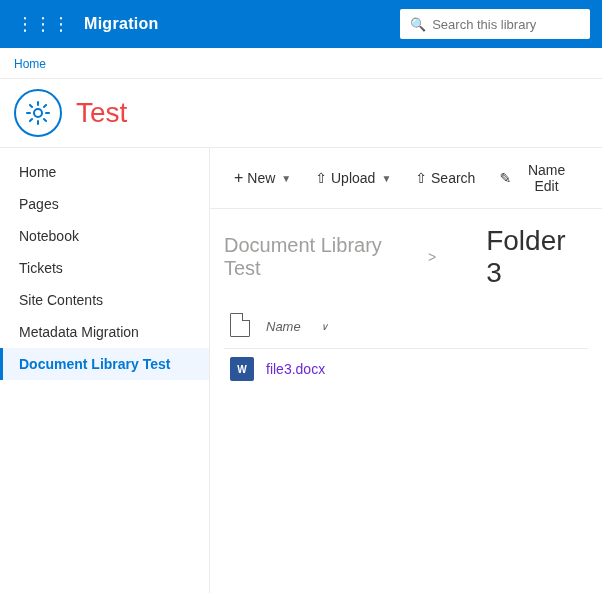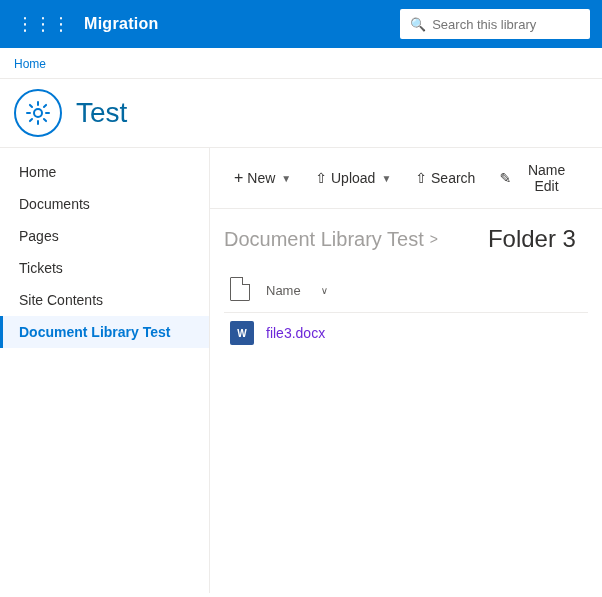--- a/index.html
+++ b/index.html
@@ -77,21 +77,21 @@
       border-radius: 50%;
       display: flex;
       align-items: center;
       justify-content: center;
       color: #0078d4;
       font-size: 22px;
     }
     .site-title {
       font-size: 28px;
       font-weight: 400;
-      color: #0369a1;
+      color: #ef4444;
     }
 
     
     .main-layout {
       display: flex;
       height: calc(597px - 48px - 32px - 72px);
     }
 
     
     .sidebar {
@@ -158,21 +158,21 @@
       font-size: 20px;
       color: #a19f9d;
       font-weight: 400;
       cursor: pointer;
     }
     .folder-chevron {
       color: #a19f9d;
       font-size: 14px;
     }
     .folder-path-current {
-      font-size: 24px;
+      font-size: 28px;
       color: #323130;
       font-weight: 400;
       margin-left: 44px;
     }
 
     
     .file-list {
       width: 100%;
       border-collapse: collapse;
     }
@@ -228,20 +228,21 @@
       width: 7px;
       height: 7px;
       background: #fff;
       border-left: 1.5px solid #605e5c;
       border-bottom: 1.5px solid #605e5c;
     }
     .name-header {
       display: flex;
       align-items: center;
       gap: 20px;
+      font-style: italic;
     }
     .sort-chevron {
       font-size: 10px;
       color: #605e5c;
     }
   </style>
 </head>
 <body>
 
 <div class="top-bar">
@@ -264,24 +265,25 @@
       <path d="M13 2v3M13 21v3M2 13h3M21 13h3M4.93 4.93l2.12 2.12M18.95 18.95l2.12 2.12M4.93 21.07l2.12-2.12M18.95 7.05l2.12-2.12" stroke="#0078d4" stroke-width="2" stroke-linecap="round"></path>
     </svg>
   </div>
   <span class="site-title">Test</span>
 </div>
 
 <div class="main-layout">
 
   <div class="sidebar" id="sidebar-container">
       <div class="sidebar-item">Home</div>
-      <div class="sidebar-item">Documents</div>
       <div class="sidebar-item">Pages</div>
+      <div class="sidebar-item">Notebook</div>
       <div class="sidebar-item">Tickets</div>
       <div class="sidebar-item">Site Contents</div>
+      <div class="sidebar-item">Metadata Migration</div>
       <div class="sidebar-item active">Document Library Test</div>
     </div>
 
   <div class="content">
 
     <div class="toolbar">
       <button class="toolbar-btn">
         <span style="font-size:16px;">+</span>
         <span>New</span>
         <span class="chevron">▼</span>

